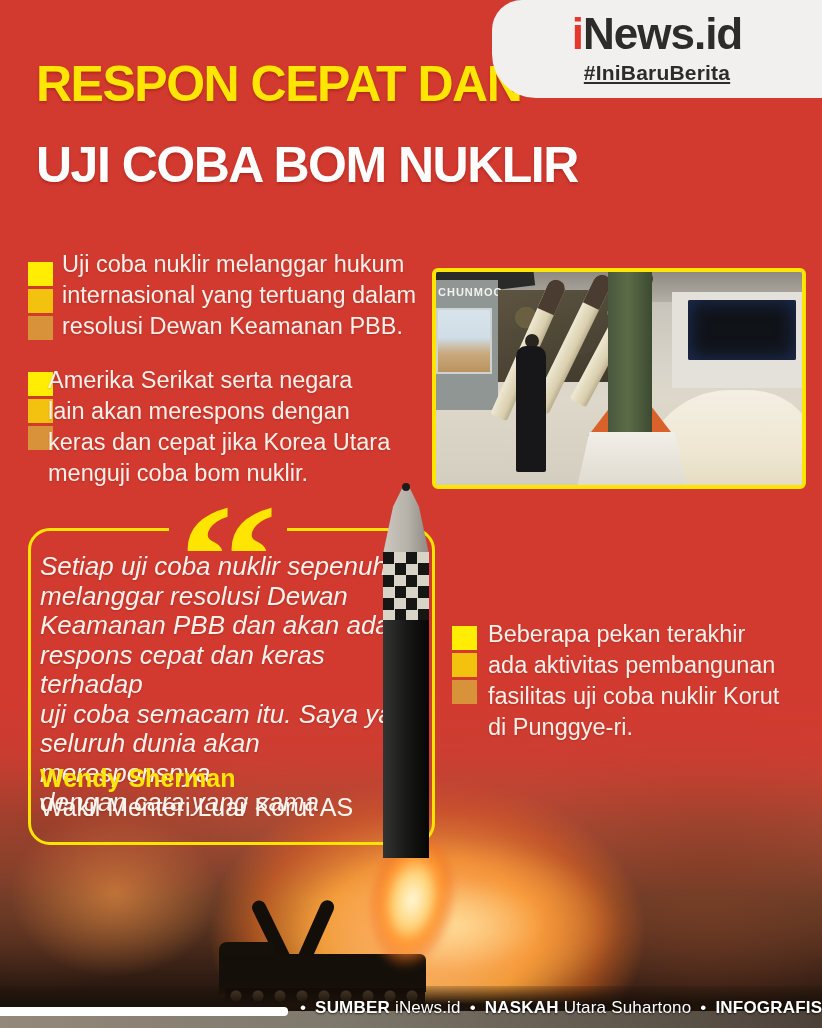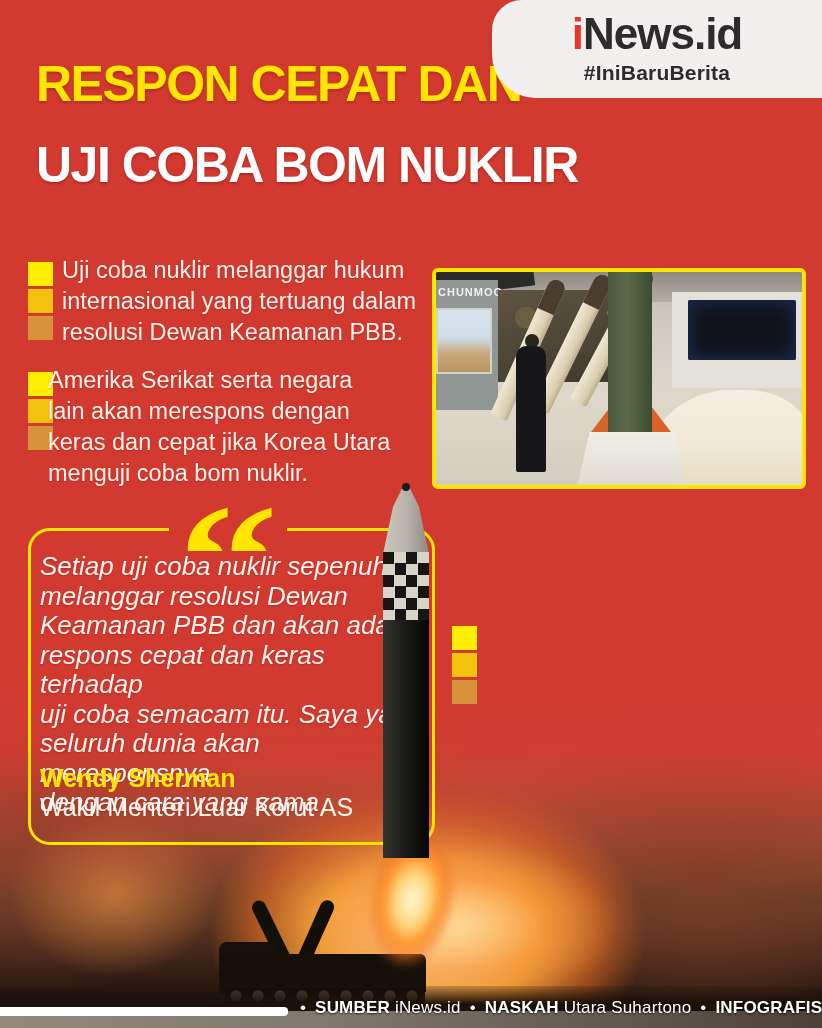--- a/index.html
+++ b/index.html
@@ -14,41 +14,41 @@
     position:absolute; left:492px; top:0; width:330px; height:98px;
     background:#f2f0ef; border-radius:30px 0 0 44px; z-index:8;
   }
   .brand-logo {
     position:absolute; left:0; top:12px; width:100%; text-align:center;
     font-size:44px; font-weight:bold; letter-spacing:-1px; color:#2d2b2b; line-height:44px;
   }
   .brand-logo .i-red { color:#e4372e; }
   .brand-tagline {
     position:absolute; left:0; top:61px; width:100%; text-align:center;
-    font-size:21px; font-weight:bold; color:#2d2b2b; letter-spacing:.2px;
+    font-size:21px; font-weight:bold; color:#2d2b2b; letter-spacing:.2px;text-decoration:underline;
   }
   
   .headline { position:absolute; left:36px; top:56px; z-index:5; }
   .headline .h-line {
     font-size:50px; line-height:56px; font-weight:800; letter-spacing:-1.5px;
     color:#ffe600; white-space:nowrap;
     text-shadow:0 2px 3px rgba(120,10,5,.35);
   }
   .headline .h-line.white { color:#ffffff;margin-top:25px; }
   
   .bullet-marker { position:absolute; width:25px; z-index:5; }
   .bullet-marker .sq { width:25px; height:24px; margin-bottom:3px; }
   .sq1 { background:#ffee04; }
   .sq2 { background:#f2c20e; }
   .sq3 { background:#d8923a; }
   .bullet-text {
     position:absolute; z-index:5; color:#f8f1ea; font-size:23.5px; line-height:31px;
     white-space:pre-line; text-shadow:0 1px 2px rgba(100,20,10,.25);
   }
-  #b1m { left:28px; top:262px; } #b1t { left:62px; top:255px; width:400px; }
+  #b1m { left:28px; top:262px; } #b1t { left:62px; top:249px; width:400px; }
   #b2m { left:28px; top:372px; } #b2t { left:48px; top:365px; width:380px; }
   #b3m { left:452px; top:626px; } #b3t { left:488px; top:619px; width:330px; }
   
   .inset-photo {
     position:absolute; left:432px; top:268px; width:374px; height:221px;
     border:4px solid #ffe500; border-radius:6px; overflow:hidden; z-index:6;
     background:linear-gradient(180deg,#b9b5ad 0%,#cac6bd 18%,#d9d4c9 45%,#ded8cb 60%,#d4cec0 100%);
   }
   .ip { position:absolute; }
   .ip-ceiling { left:0; top:0; width:100%; height:30px;
@@ -266,20 +266,24 @@
 dengan cara yang sama</div>
   <div class="quote-author">Wendy Sherman</div>
   <div class="quote-author-title">Wakil Menteri Luar Korut AS</div>
 
 
   <div class="bullet-marker" id="b3m">
     <div class="sq sq1"></div>
     <div class="sq sq2"></div>
     <div class="sq sq3"></div>
   </div>
+  <div class="bullet-text" id="b3t">Beberapa pekan terakhir
+ada aktivitas pembangunan
+fasilitas uji coba nuklir Korut
+di Punggye-ri.</div>
 
   <div class="missile">
     <div class="nose"></div>
     <div class="nose-tip"></div>
     <div class="checker"></div>
     <div class="body"></div>
   </div>
 
   <div class="credits-bar"></div>
   <div class="credits">

